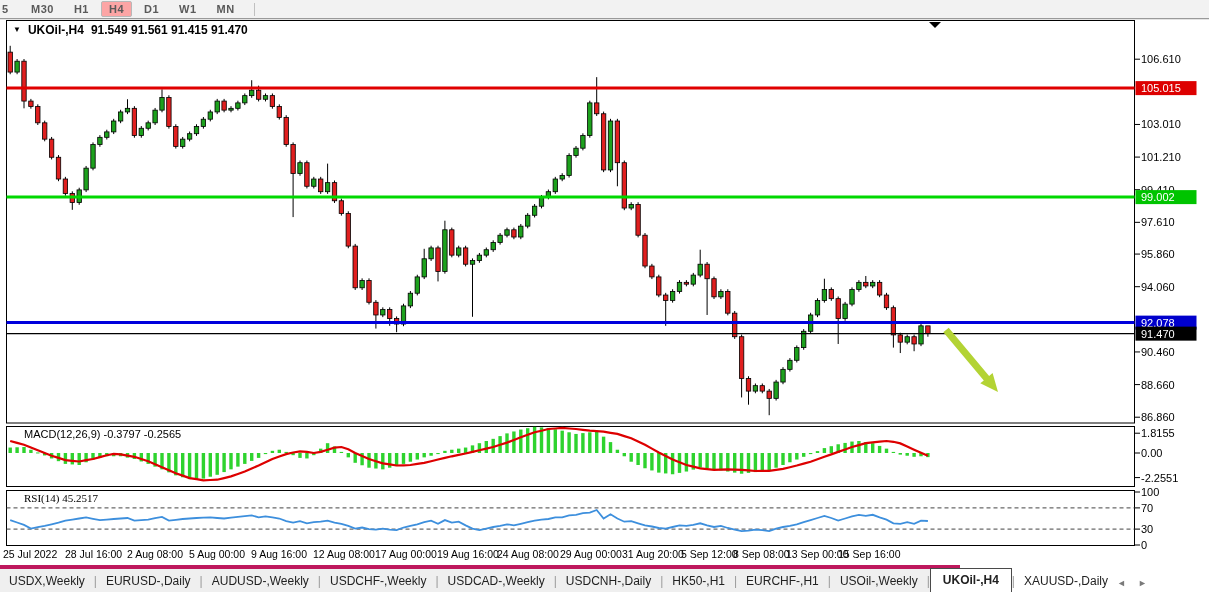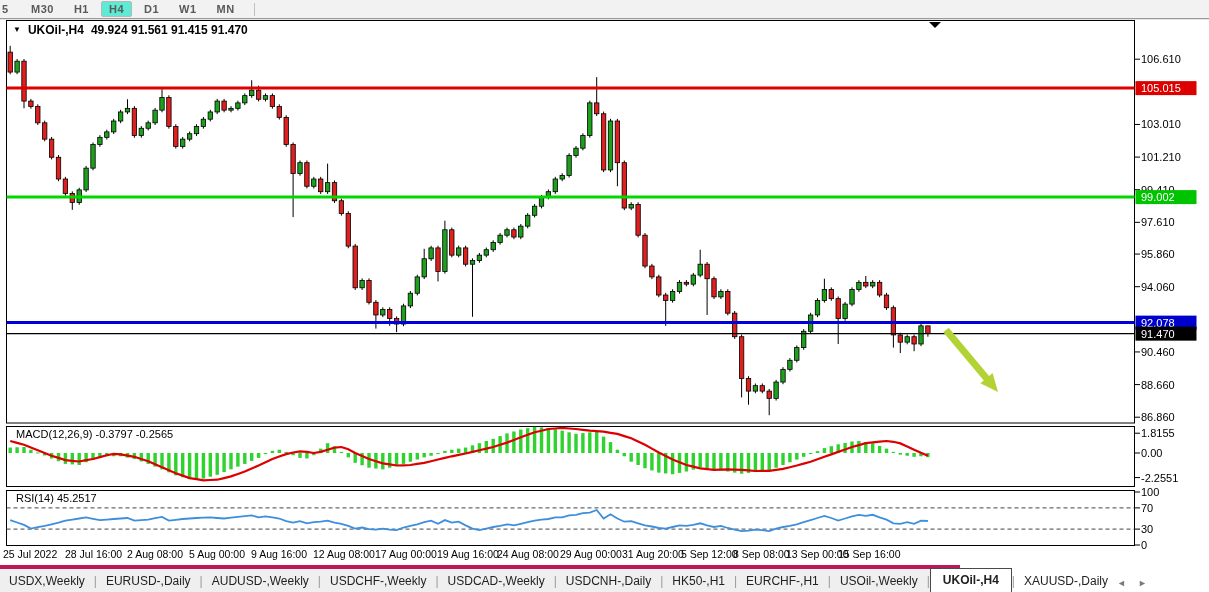--- a/index.html
+++ b/index.html
@@ -6,29 +6,29 @@
   body{width:1209px;height:592px;overflow:hidden;position:relative;
        font-family:"Liberation Sans",sans-serif;-webkit-font-smoothing:none;}
   #chart-svg{position:absolute;left:0;top:0;z-index:1;}
   
   .toolbar{position:absolute;left:0;top:0;width:1209px;height:18px;z-index:3;
     background:#f2f2f2;border-bottom:1px solid #9a9a9a;box-shadow:0 1px 0 #e4e4e4;
     display:flex;align-items:center;}
   .tf-btn{color:#5a5a5a;font-size:11px;font-weight:bold;letter-spacing:.5px;
     padding:1px 7px;margin:0 2px;cursor:default;border:1px solid transparent;border-radius:2px;}
   .tf-btn.first{padding-left:1px;margin-left:0;width:9px;overflow:hidden;}
-  .tf-btn.active{background:#5eead4;border:1px solid #b8b8b8;}
+  .tf-btn.active{background:#fca5a5;border:1px solid #b8b8b8;}
   .tb-sep{width:1px;height:13px;background:#c0c0c0;margin-left:9px;}
   
   .chart-title{position:absolute;left:13px;top:23px;z-index:2;font-size:12px;
     font-weight:bold;color:#000;display:flex;align-items:center;gap:7px;}
   .chart-title .tri{font-size:8px;line-height:10px;}
-  .ind-label{position:absolute;left:8px;z-index:2;font-size:11px;color:#000;padding-left:8px;}
+  .ind-label{position:absolute;left:16px;z-index:2;font-size:11px;color:#000;padding-left:8px;}
   #macd-label{top:428px;}
-  #rsi-label{top:492px;}
+  #rsi-label{top:492px;font-family:Liberation Serif, serif;}
   
   .tabbar{position:absolute;left:0;top:565px;width:960px;height:27px;z-index:3;
     background:#efefef;border-top:4px solid #be185d;display:flex;align-items:stretch;}
   .tab{font-size:12px;color:#222;padding:0 9px;line-height:25px;white-space:nowrap;cursor:default;}
   .tab.active{background:#ffffff;border:1px solid #4a4a4a;border-bottom:none;
     font-weight:bold;line-height:23px;margin-top:-1px;padding:0 12px;}
   .tab-sep{color:#9a9a9a;line-height:25px;font-size:12px;}
   .tab-nav{margin-left:auto;display:flex;align-items:center;gap:12px;padding-right:10px;}
   .tab-arrow{color:#7a7a7a;font-size:9px;cursor:default;}
 </style>
@@ -521,21 +521,21 @@
     <div class="tf-btn active">H4</div>
     <div class="tf-btn">D1</div>
     <div class="tf-btn">W1</div>
     <div class="tf-btn">MN</div>
     <div class="tb-sep"></div>
   </div>
 
 <div class="chart-title">
   <span class="tri">▼</span>
   <span>UKOil-,H4</span>
-  <span>49.924 91.561 91.415 91.470</span>
+  <span>91.549 91.561 91.415 91.470</span>
 </div>
 
 <div class="ind-label" id="macd-label">MACD(12,26,9) -0.3797 -0.2565</div>
 <div class="ind-label" id="rsi-label">RSI(14) 45.2517</div>
 
 <div class="tabbar" id="tabbar">
     <div class="tab">USDX,Weekly</div>
     <span class="tab-sep">|</span>
     <div class="tab">EURUSD-,Daily</div>
     <span class="tab-sep">|</span>

